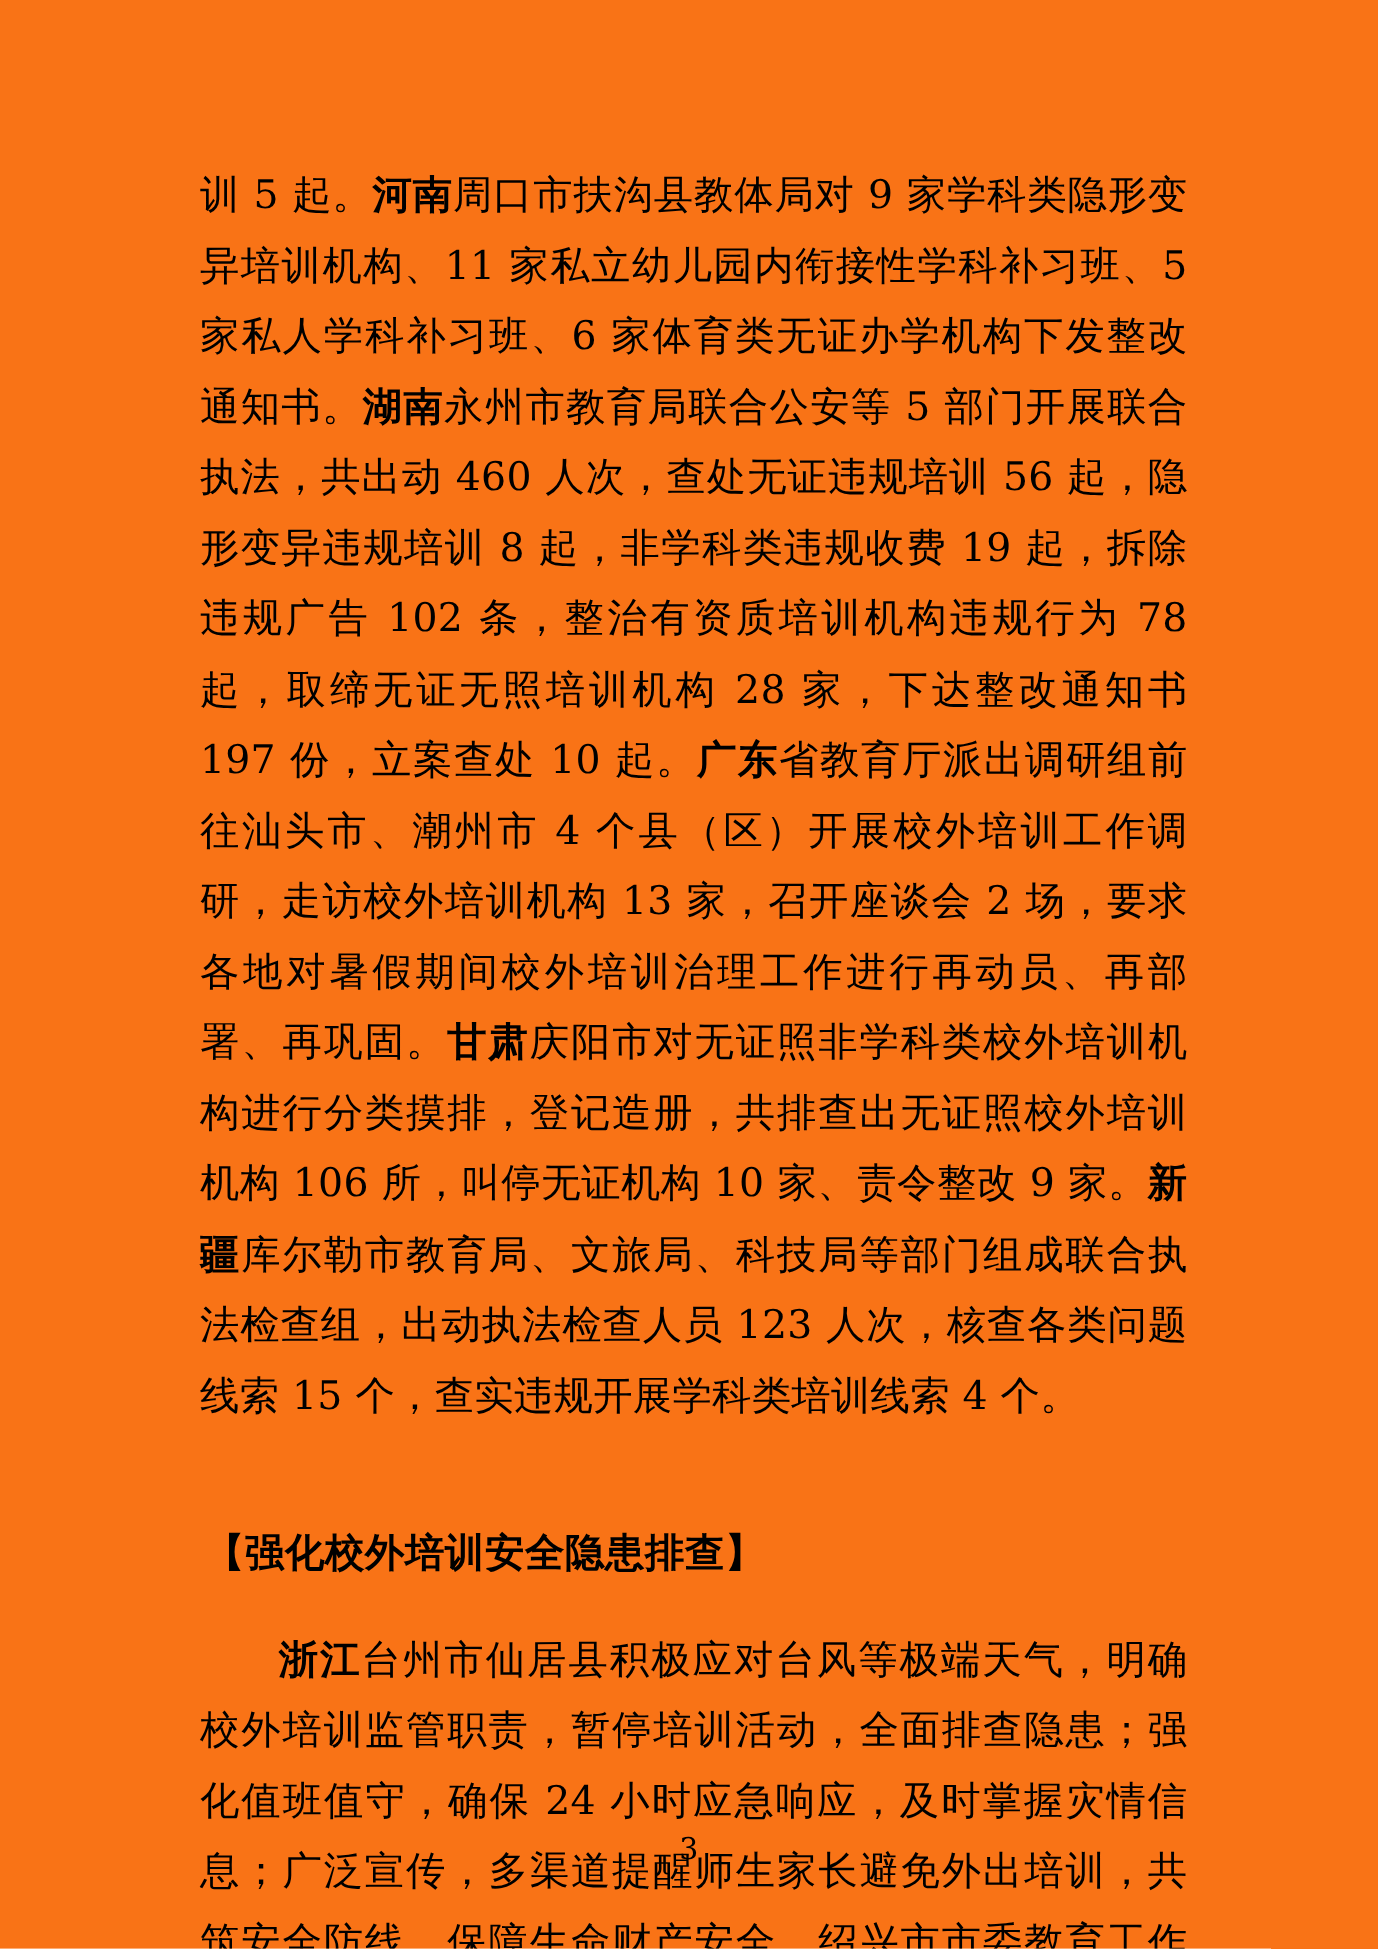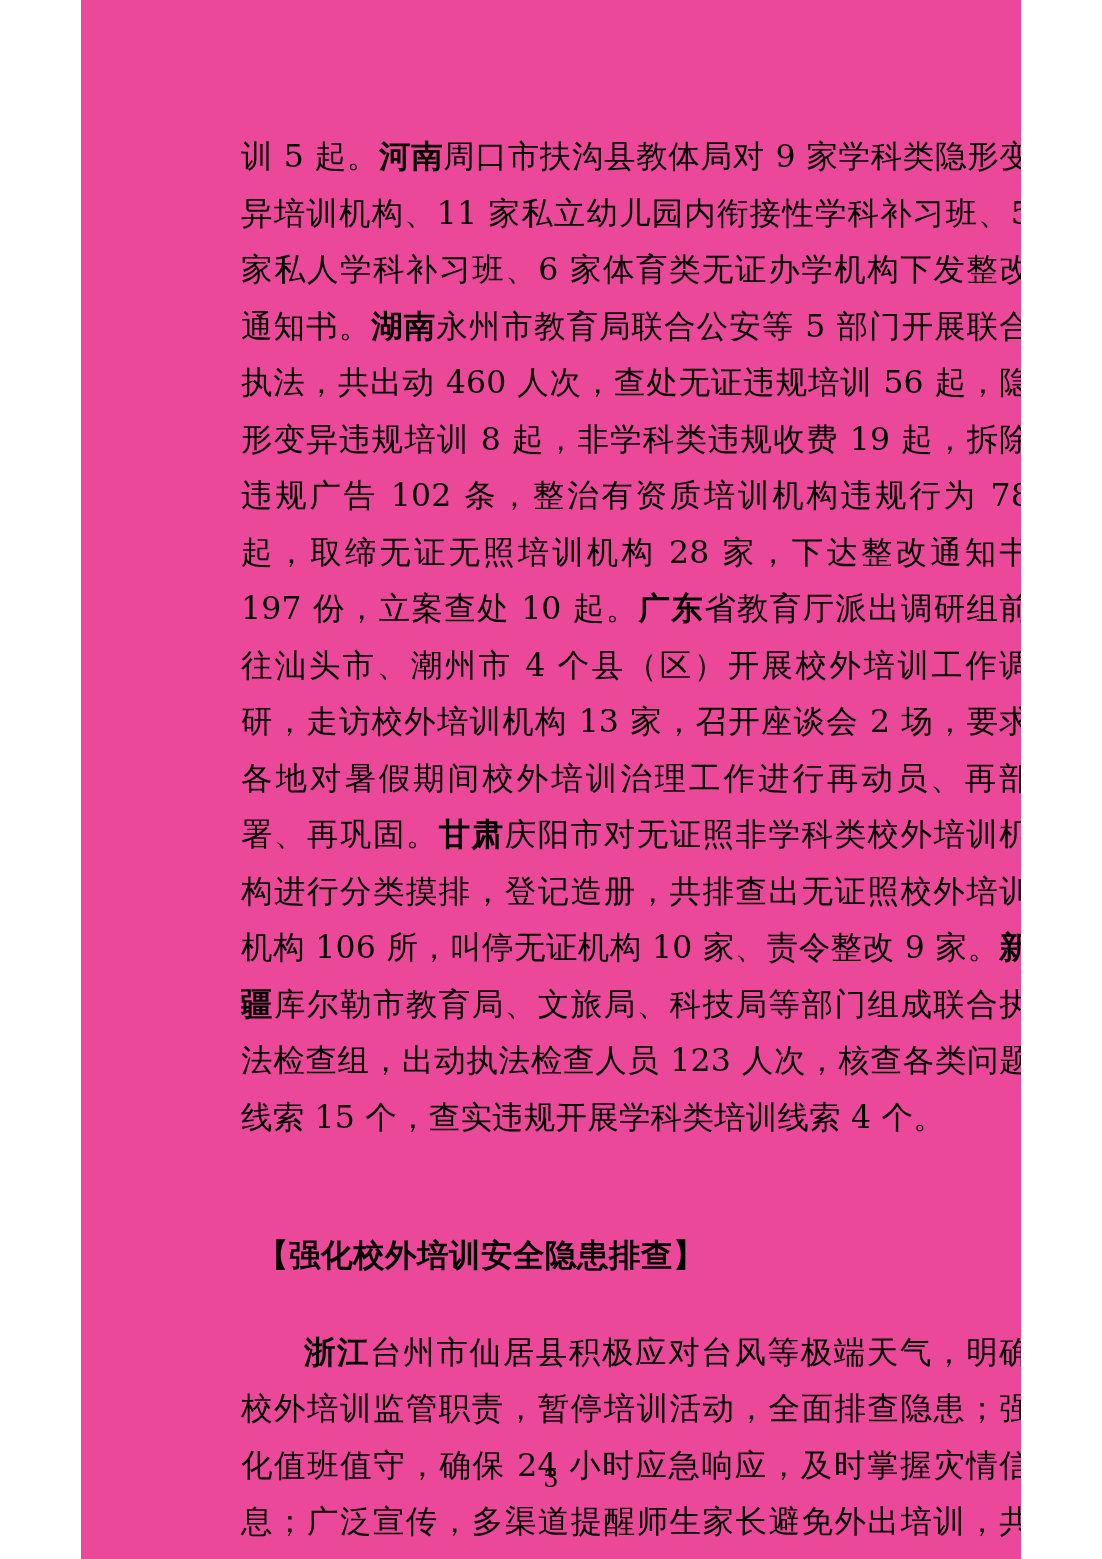--- a/index.html
+++ b/index.html
@@ -2,23 +2,23 @@
 <html><head>
 <meta charset="utf-8">
 <style>
   html, body {
     margin: 0;
     padding: 0;
     background: #ffffff;
   }
   .page {
     position: relative;
-    width: 940px;
+    width: 1102px;
     height: 1559px;
-    background: #ec4899;
+    background: #f97316;
     margin: 0 auto;
     box-sizing: border-box;
     font-family: "DejaVu Serif", "Liberation Serif", serif;
     color: #000000;
     overflow: hidden;
   }
   .content {
     position: absolute;
     left: 160px;
     top: 128px;
@@ -37,21 +37,21 @@
     text-indent: 63px;
   }
   .bold {
     font-weight: bold;
   }
   .section-title {
     font-size: 31.5px;
     line-height: 56.5px;
     font-weight: bold;
     font-family: "DejaVu Sans", "Liberation Sans", sans-serif;
-    margin: 16px;
+    margin: 4px;
     letter-spacing: 0.5px;
   }
   .spacer-lg {
     height: 66px;
   }
   .spacer-sm {
     height: 24px;
   }
   .page-number {
     position: absolute;

